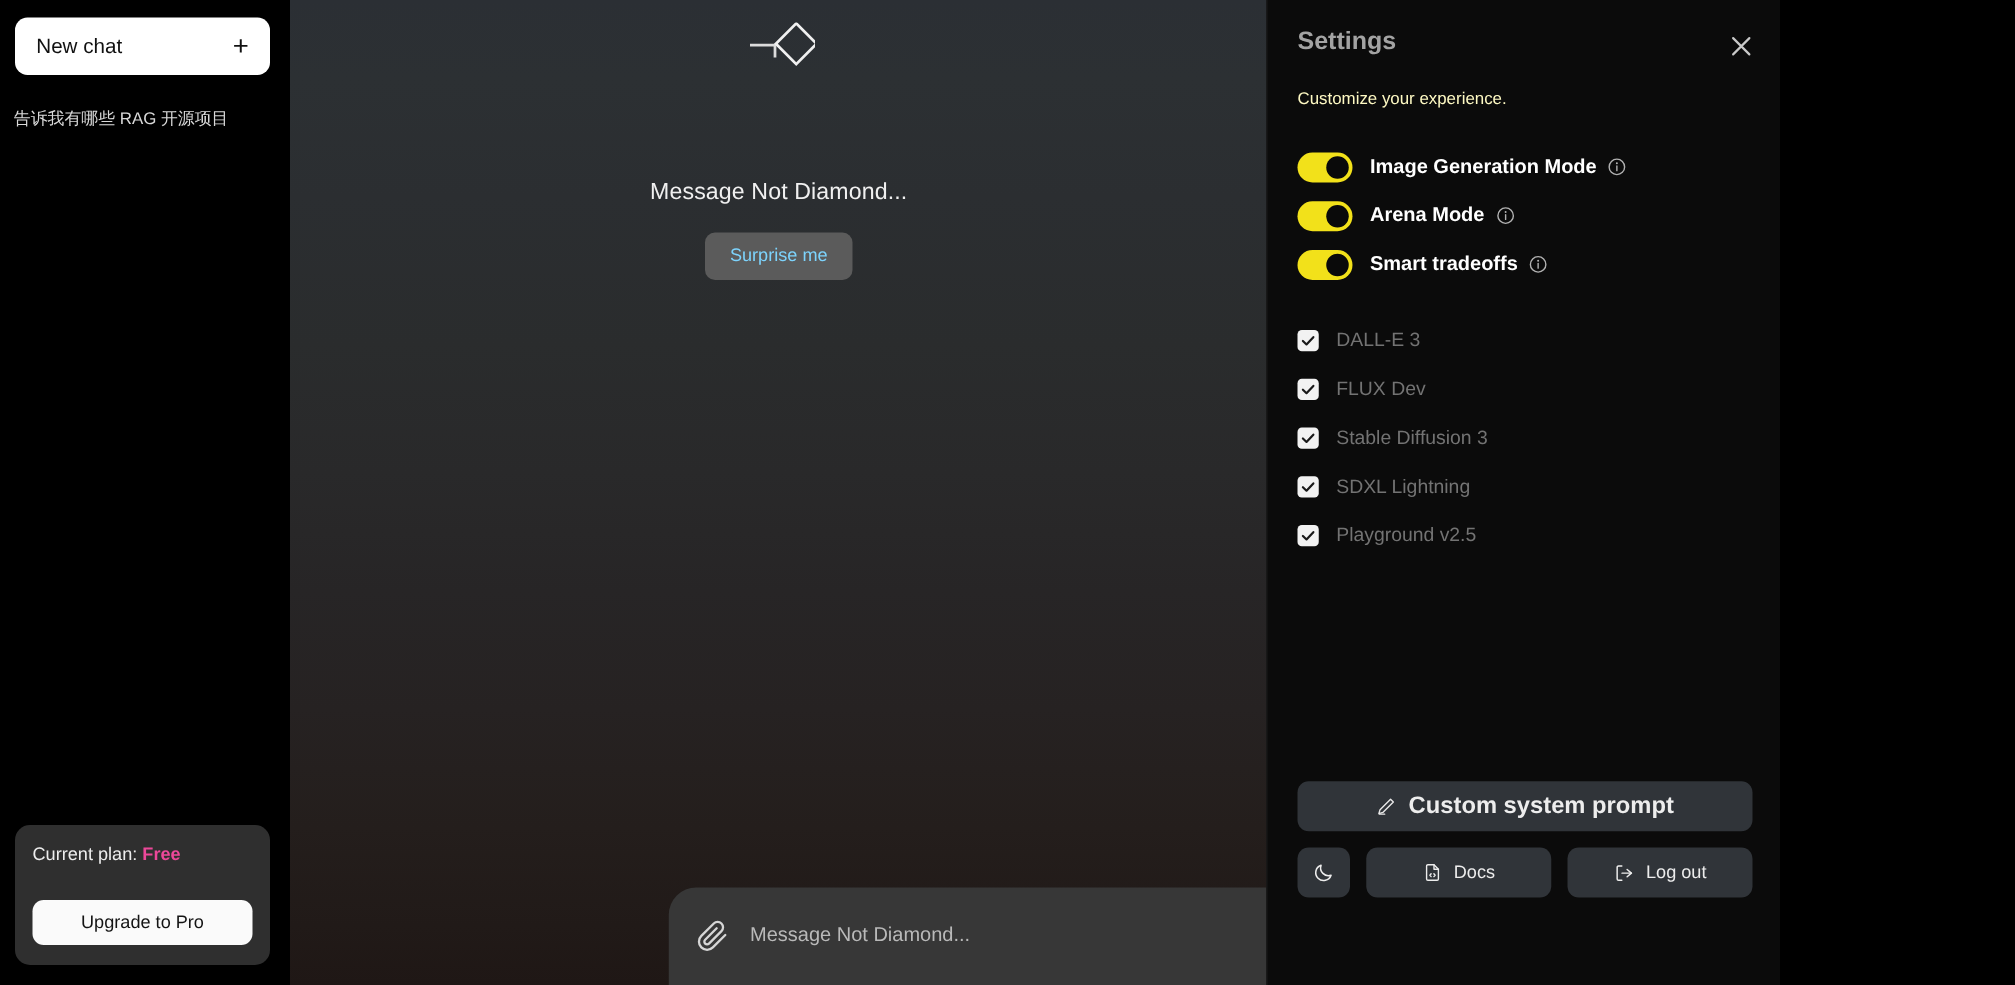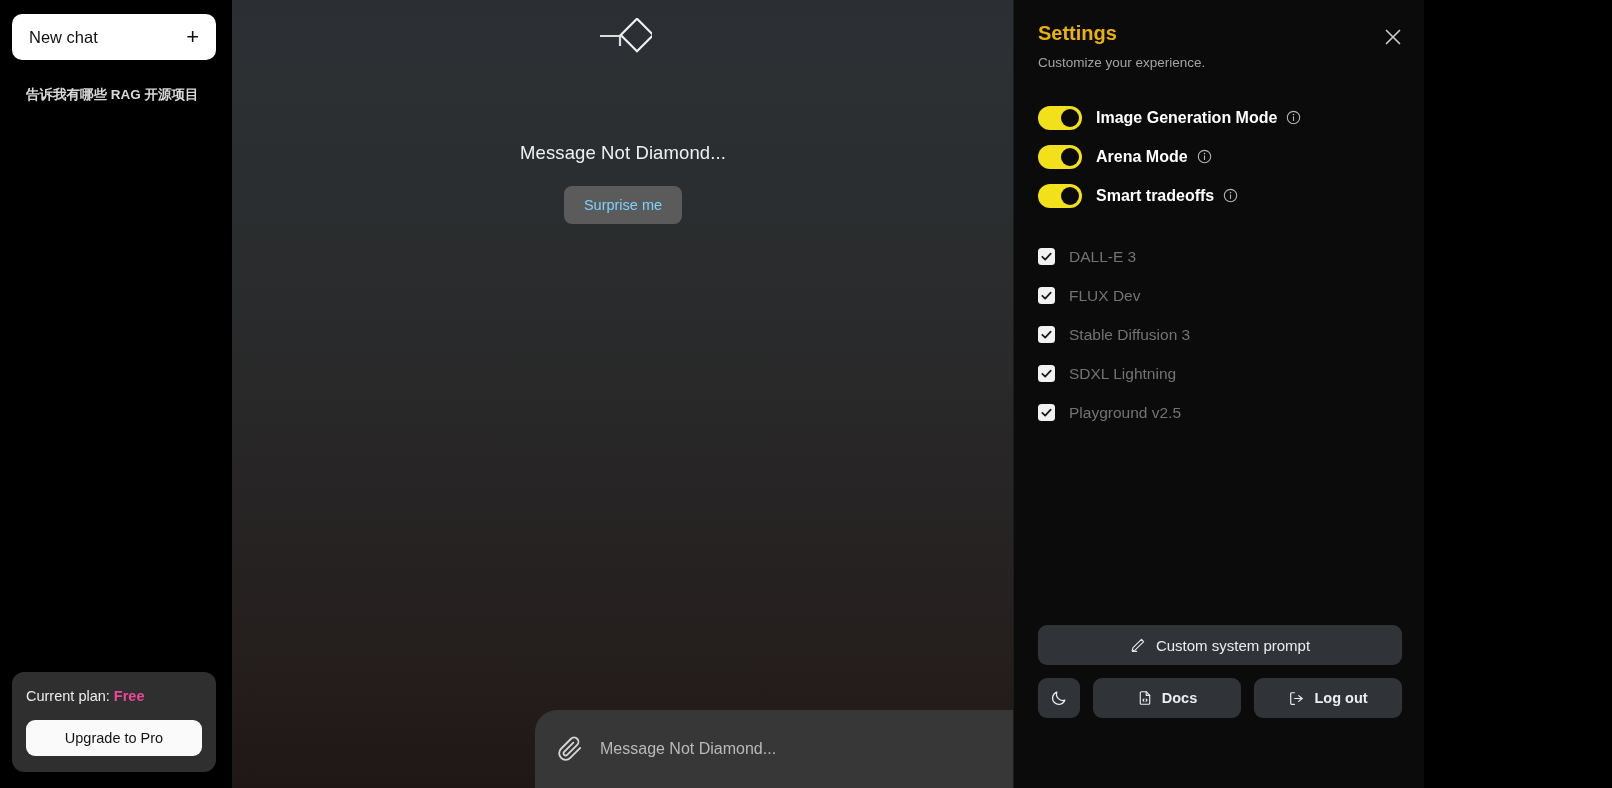--- a/index.html
+++ b/index.html
@@ -26,36 +26,36 @@
     border-radius: 10px;
     display: flex; align-items: center; justify-content: space-between;
     padding: 0 17px;
     font-size: 16.5px;
     cursor: pointer;
     user-select: none;
   }
   .new-chat-btn .plus {
     font-size: 22px; line-height: 1; font-weight: 300; color:#111;
   }
-  .history { margin-top: 22px; padding: 0 24px; flex: 1 1 auto; overflow:hidden;font-weight:bold; }
+  .history { margin-top: 22px; padding: 0 9px; flex: 1 1 auto; overflow:hidden; }
   .history-item {
     font-size: 13.5px; color: #d9d9d9;
     padding: 4px 2px; border-radius: 6px; cursor: pointer;
     white-space: nowrap; overflow: hidden; text-overflow: ellipsis;
   }
   .plan-card {
     margin: 0 16px 16px 12px;
     background: #2f2f2f;
     border-radius: 12px;
     padding: 16px 14px 16px 14px;
   }
   .plan-line { font-size: 14.5px; color: #ededed; }
   .plan-line b { font-weight: 700; color:#ec4899; }
   .upgrade-btn {
-    margin-top: 16px;
+    margin-top: 28px;
     height: 36px; width: 100%;
     background: #fafafa; color: #141414;
     border: none; border-radius: 9px;
     font-size: 14.5px;
     font-family: "Liberation Sans", sans-serif;
     cursor: pointer;
   }
 
   
   .main {
@@ -117,22 +117,22 @@
   
   .settings {
     position: absolute; right: 0; top: 0;
     width: 411px; height: 788px;
     background: #0b0b0b;
     border-left: 1px solid #1b1b1b;
     padding: 22px 22px 0 24px;
     display: flex; flex-direction: column;
   }
   .settings-head { position: relative; }
-  .settings-title { font-size: 20px; font-weight: 700; color: #eab308; }
-  .settings-sub { margin-top: 10px; font-size: 13.5px; color: #a3a3a3; }
+  .settings-title { font-size: 20px; font-weight: 700; color: #a3a3a3; }
+  .settings-sub { margin-top: 26px; font-size: 13.5px; color: #fef9c3; }
   .close-x {
     position: absolute; right: -4px; top: 2px;
     width: 26px; height: 26px; cursor: pointer;
   }
 
   .toggles { margin-top: 28px; }
   .toggle-row { display: flex; align-items: center; height: 39px; }
   .switch {
     width: 44px; height: 24px; border-radius: 12px;
     background: #f2e11a; position: relative; flex: 0 0 44px;
@@ -161,37 +161,37 @@
     margin-left: 14px; font-size: 15.5px; color: #737373;
     white-space: nowrap;
   }
 
   .settings-spacer { flex: 1 1 auto; }
   .settings-footer { padding-bottom: 70px; }
   .wide-btn {
     width: 100%; height: 40px;
     background: #303439; color: #ededed;
     border: none; border-radius: 9px;
-    font-size: 15px; font-weight: 400;
+    font-size: 19px; font-weight: 700;
     font-family: "Liberation Sans", sans-serif;
     display:flex; align-items:center; justify-content:center; gap:10px;
     cursor: pointer;
   }
   .btn-row { display: flex; gap: 13px; margin-top: 13px; }
   .sq-btn {
     width: 42px; height: 40px;
     background: #303439; border: none; border-radius: 9px;
     display:flex; align-items:center; justify-content:center;
     cursor:pointer; flex:0 0 42px;
   }
   .flex-btn {
     flex: 1 1 0; height: 40px;
     background: #303439; color: #ededed;
     border: none; border-radius: 9px;
-    font-size: 14.5px; font-weight: 700;
+    font-size: 14.5px; font-weight: 400;
     font-family: "Liberation Sans", sans-serif;
     display:flex; align-items:center; justify-content:center; gap:9px;
     cursor:pointer;
   }
   svg { display:block; }
 </style>
 </head>
 <body>
 
 <div class="app">

